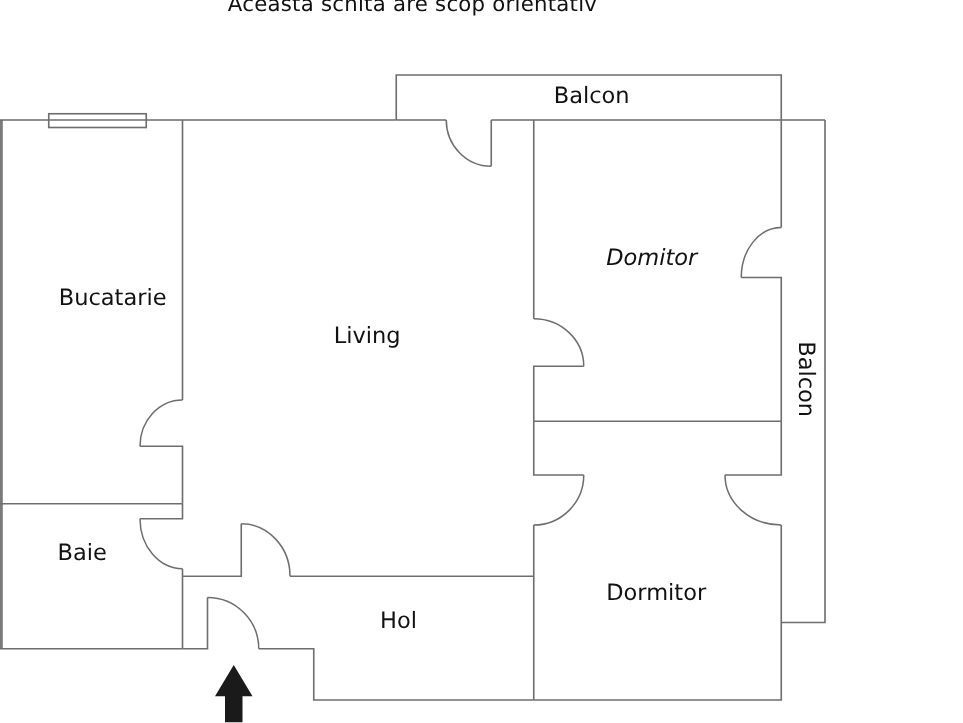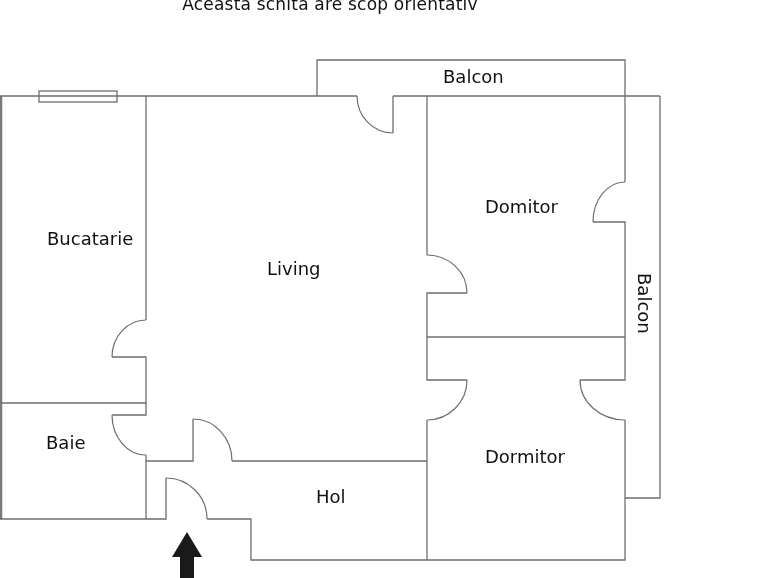--- a/index.html
+++ b/index.html
@@ -67,17 +67,17 @@
   <path class="wall" d="M625 420 V560 H427"></path>
 
   <path class="wall" d="M660 96 V498 H625"></path>
 
   <polygon points="187,532 202,557 194,557 194,578 180,578 180,557 172,557" fill="#1a1a1a"></polygon>
 </svg>
 
 <div class="label" style="left:443px; top:66px;">Balcon</div>
 <div class="label" style="left:31px; top:228px;margin-left:16px;">Bucatarie</div>
 <div class="label" style="left:251px; top:258px;margin-left:16px;">Living</div>
-<div class="label" style="left:485px; top:196px;">Domitor</div>
-<div class="label" style="left:485px; top:446px;">Dormitor</div>
+<div class="label" style="left:485px; top:196px;font-style:italic;">Domitor</div>
+<div class="label" style="left:485px; top:464px;">Dormitor</div>
 <div class="label" style="left:46px; top:432px;">Baie</div>
-<div class="label" style="left:316px; top:486px;">Hol</div>
+<div class="label" style="left:304px; top:486px;">Hol</div>
 <div class="label-vertical" style="left:655px; top:273px;">Balcon</div>
 
 </body></html>

